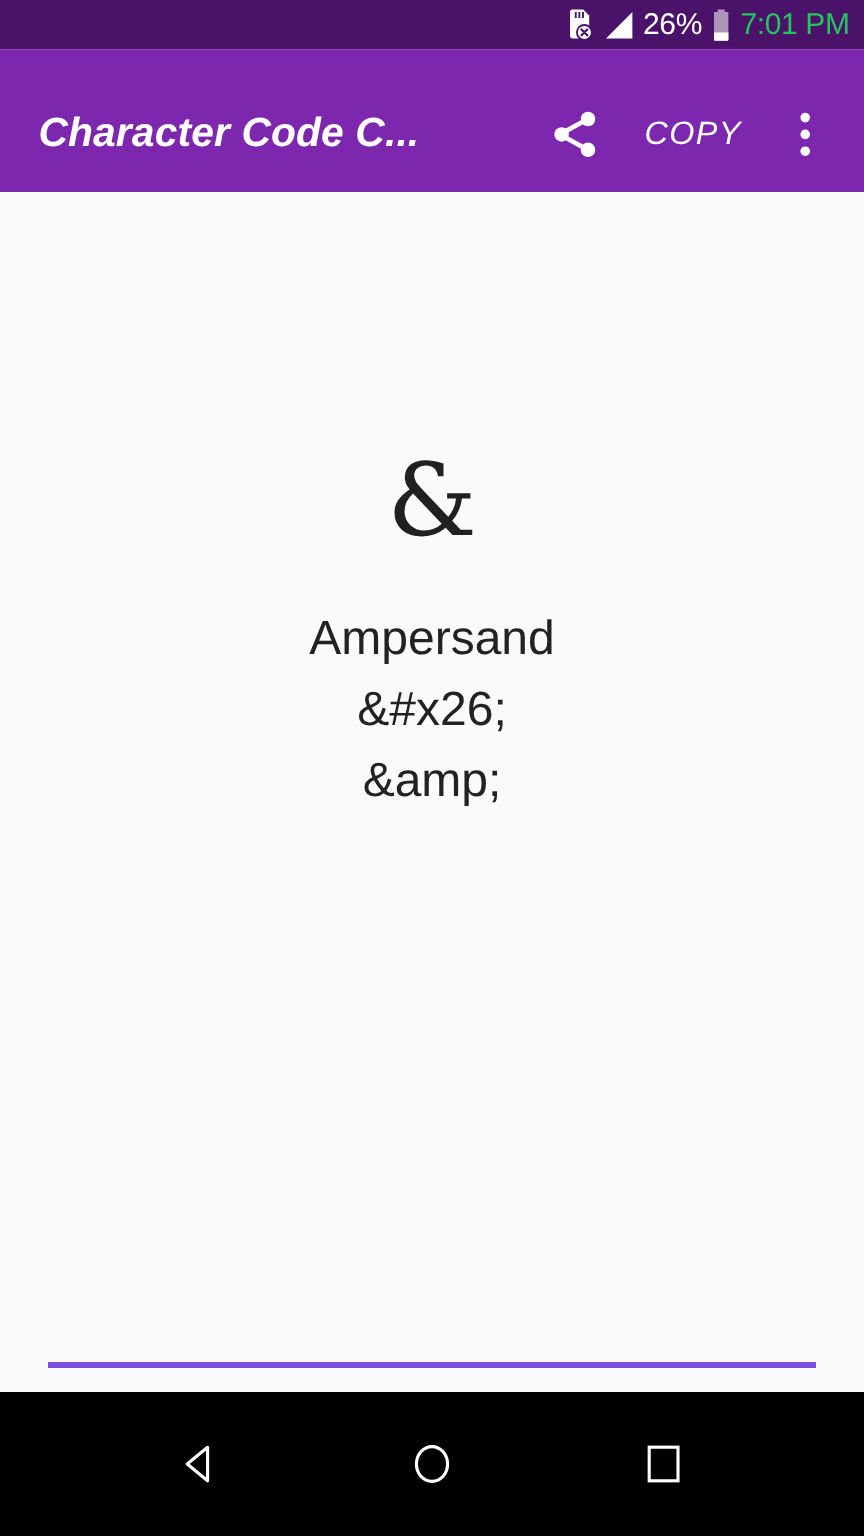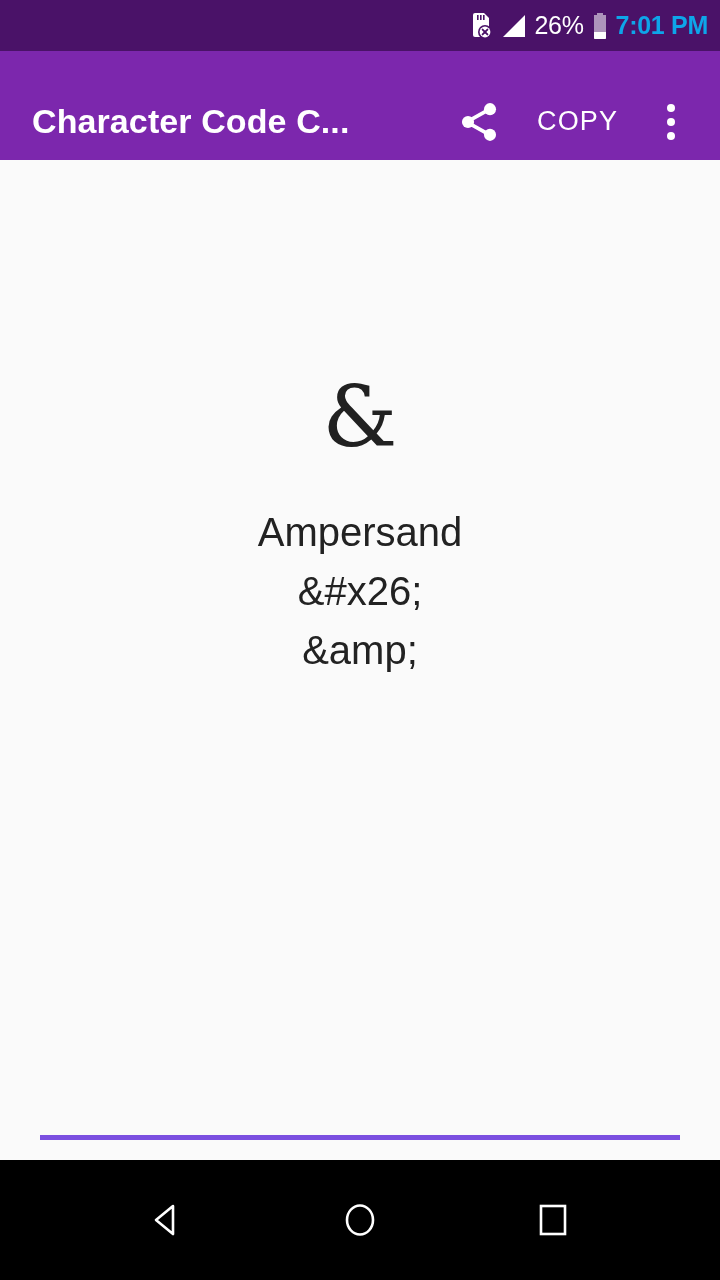--- a/index.html
+++ b/index.html
@@ -11,21 +11,21 @@
   }
 
   body {
     font-family:"Liberation Sans", sans-serif;
     background:#fafafa;
     position:relative;
   }
 
   
   .status-bar {
-    height:51px;
+    height:41px;
     background:#4a1268;
     display:flex;
     align-items:center;
     justify-content:flex-end;
     padding-right:12px;
     gap:7px;
   }
   .status-right {
     display:flex;
     align-items:center;
@@ -35,34 +35,35 @@
   .signal-icon { width:26px; height:26px; display:block; }
   .battery-pct {
     color:#ffffff;
     font-size:25px;
     font-weight:400;
     letter-spacing:-0.3px;
     line-height:1;
   }
   .battery-icon { width:18px; height:28px; display:block; }
   .clock {
-    color:#0ea5e9;
+    color:#22c55e;
     font-size:25px;
-    font-weight:700;
+    font-weight:400;
     letter-spacing:-0.3px;
     line-height:1;
   }
 
   
   .app-bar {
     height:141px;
     background:#7c27ad;
     display:flex;
     align-items:center;
     padding:0 18px 0 32px;
+    font-style:italic;
   }
   .app-title {
     color:#ffffff;
     font-size:34px;
     font-weight:700;
     letter-spacing:0.1px;
     white-space:nowrap;
     flex:0 0 auto;
     max-width:380px;
     overflow:hidden;

